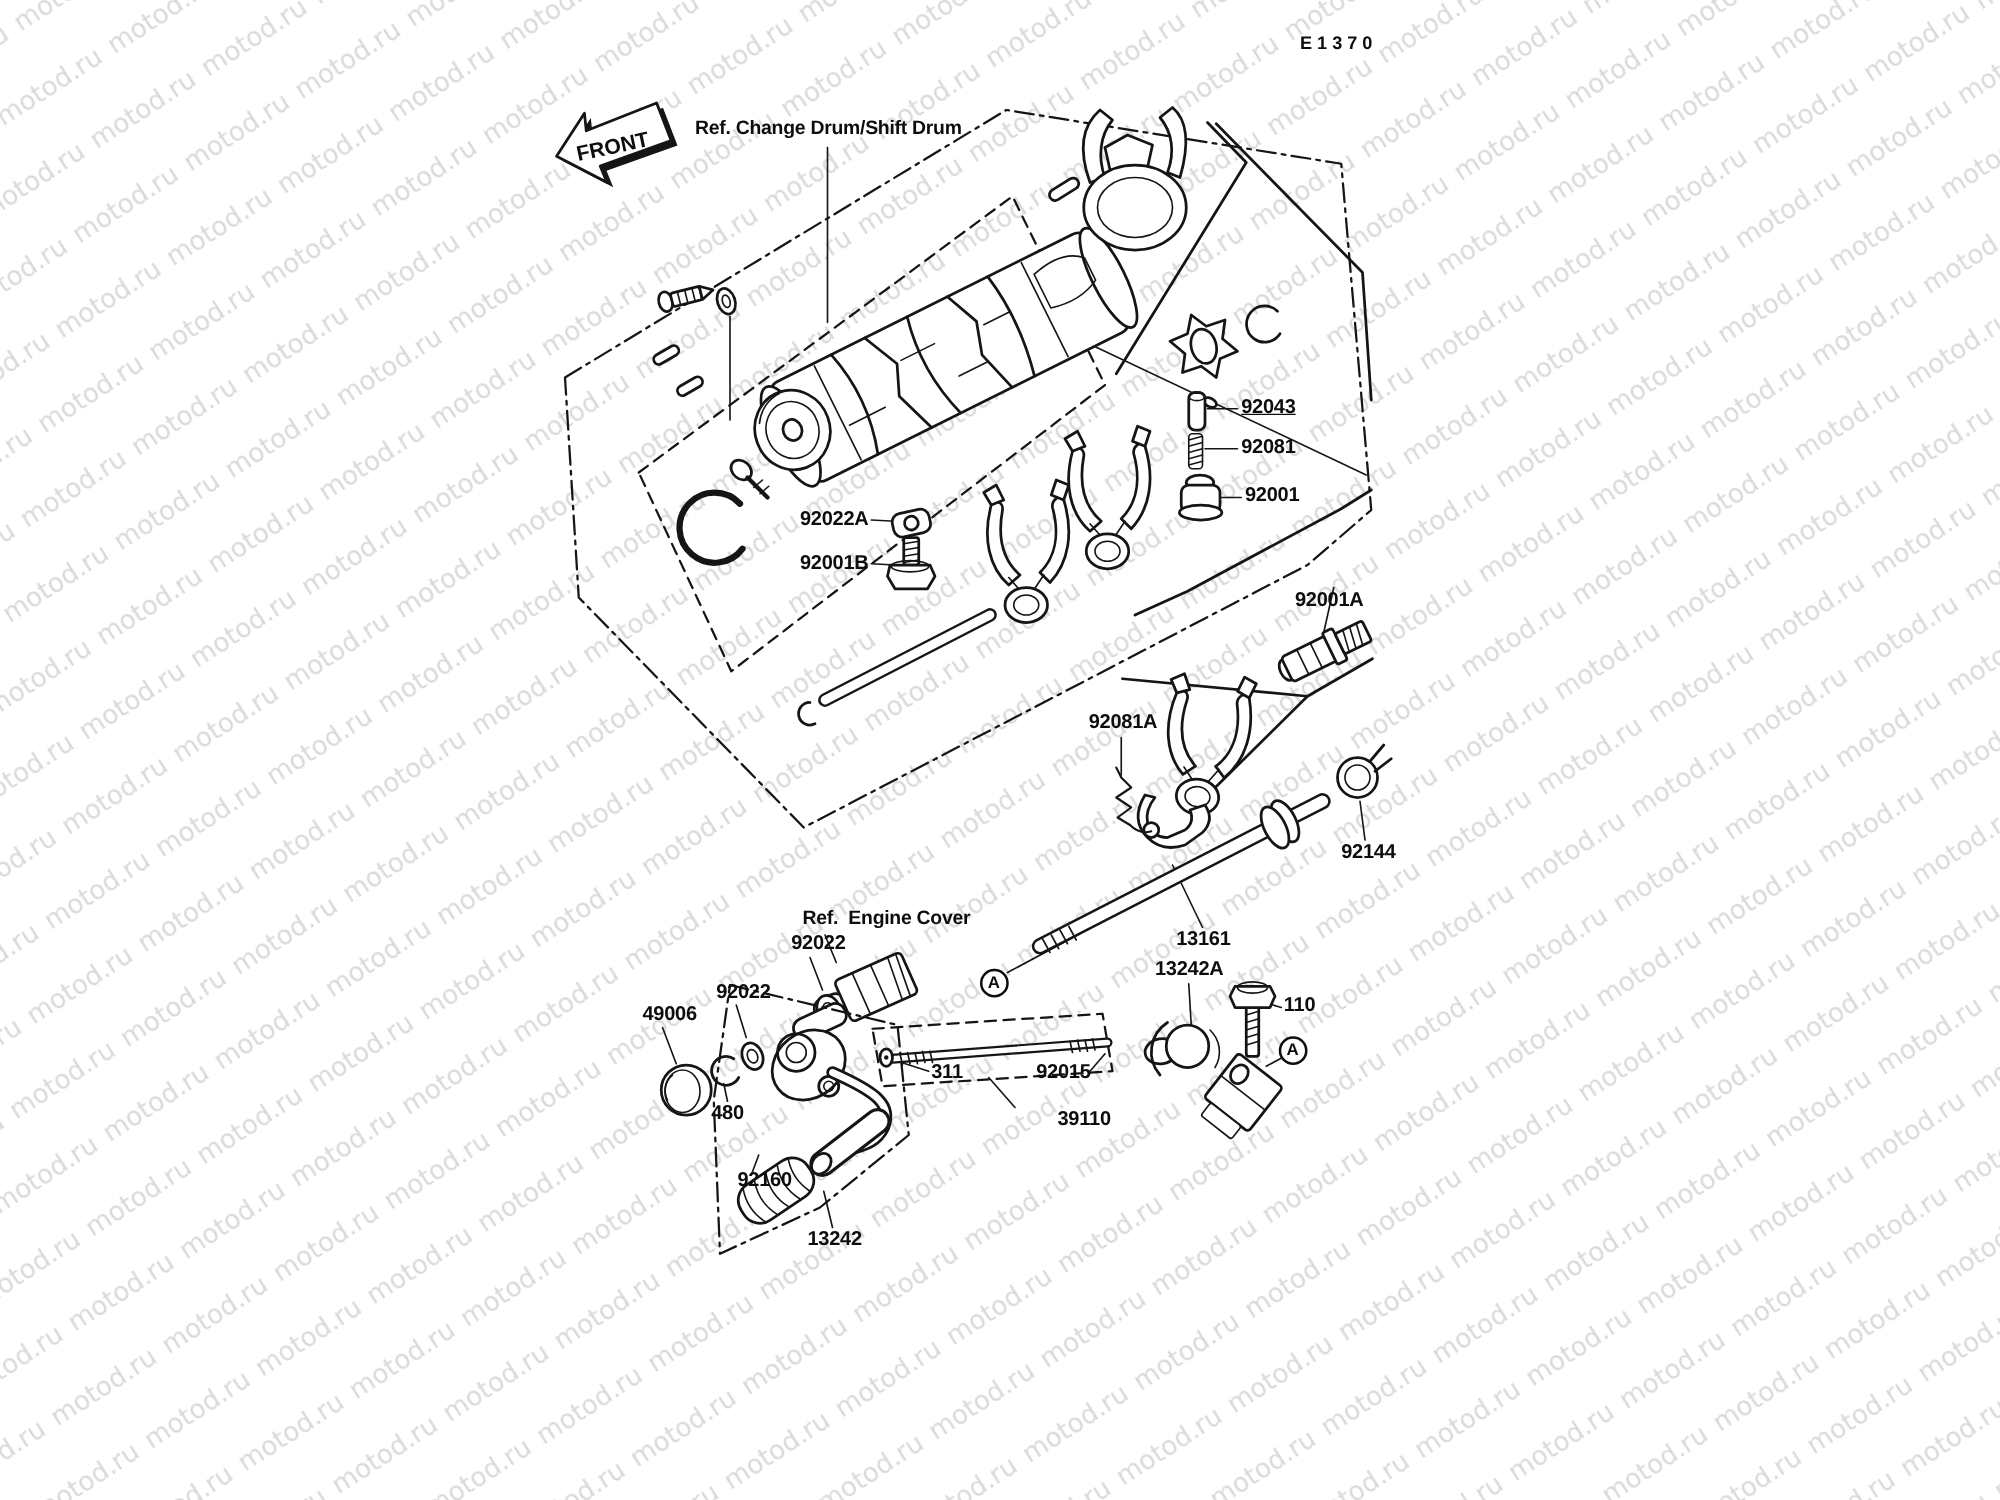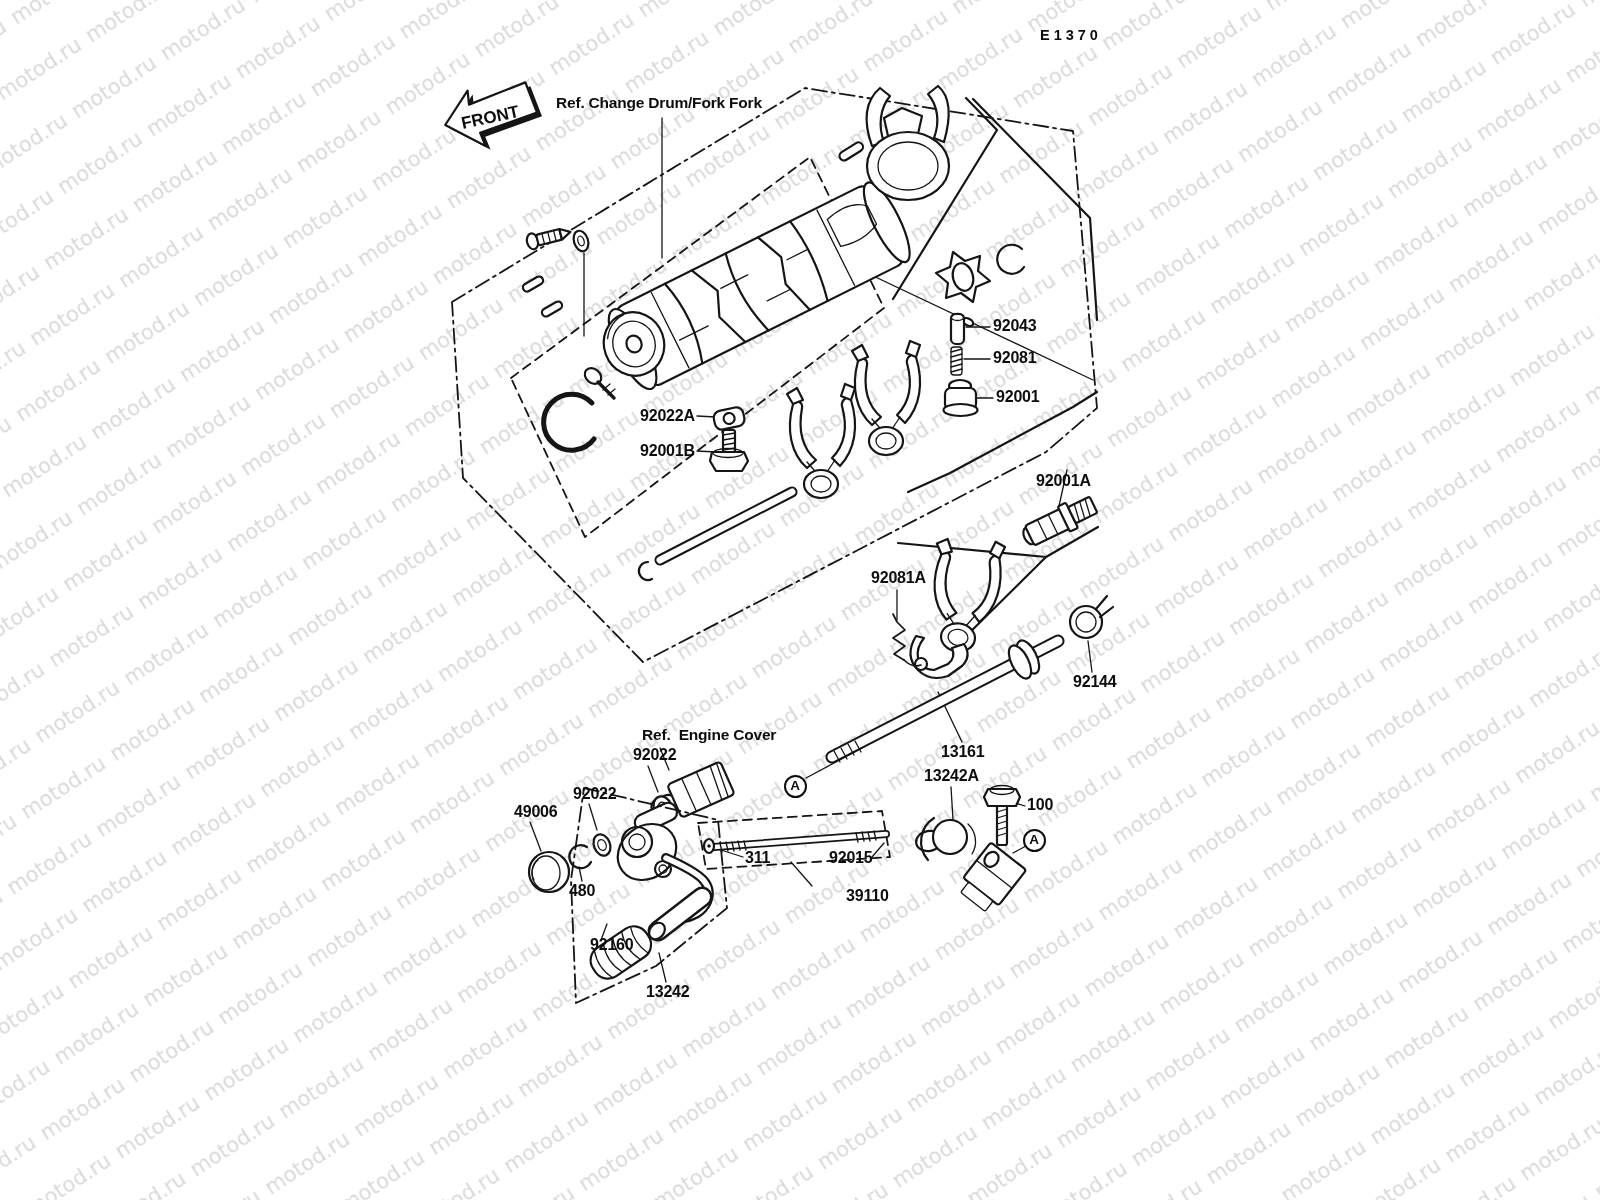--- a/index.html
+++ b/index.html
@@ -323,32 +323,32 @@
 
   <g transform="translate(437,92) rotate(-14)">
     <path d="M4,39 L34,11 L32,25 L92,17 L96,49 L36,55 L38,69 Z" fill="#151515"></path>
     <path class="s f" stroke-width="3" d="M0,34 L30,6 L28,20 L88,12 L92,44 L32,50 L34,64 Z"></path>
     <text class="front-text" x="16" y="42" transform="rotate(2 16 42)">FRONT</text>
   </g>
 </svg>
 
 <div id="label-layer">
       <div class="part-label code" style="left: 1040px; top: 28px;">E1370</div>
-      <div class="part-label reference" style="left: 556px; top: 95px;">Ref. Change Drum/Fork Fork</div>
-      <div class="part-label part" style="left: 993px; top: 318px;">92043</div>
+      <div class="part-label reference" style="left: 556px; top: 95px;">Ref. Change Drum/Shift Drum</div>
+      <div class="part-label part" style="left: 993px; top: 318px; text-decoration: underline;">92043</div>
       <div class="part-label part" style="left: 993px; top: 350px; text-align: center;">92081</div>
       <div class="part-label part" style="left: 996px; top: 389px;">92001</div>
       <div class="part-label part" style="left: 640px; top: 408px;">92022A</div>
       <div class="part-label part" style="left: 640px; top: 443px;">92001B</div>
       <div class="part-label part" style="left: 1036px; top: 451px; margin-top: 22px;">92001A</div>
       <div class="part-label part" style="left: 871px; top: 570px;">92081A</div>
       <div class="part-label part" style="left: 1073px; top: 674px;">92144</div>
       <div class="part-label part" style="left: 941px; top: 744px;">13161</div>
       <div class="part-label part" style="left: 924px; top: 768px;">13242A</div>
-      <div class="part-label part" style="left: 1027px; top: 797px;">100</div>
+      <div class="part-label part" style="left: 1027px; top: 797px;">110</div>
       <div class="part-label reference" style="left: 642px; top: 727px;">Ref.  Engine Cover</div>
       <div class="part-label part" style="left: 633px; top: 747px;">92022</div>
       <div class="part-label part" style="left: 573px; top: 786px;">92022</div>
       <div class="part-label part" style="left: 514px; top: 804px;">49006</div>
       <div class="part-label part" style="left: 569px; top: 883px;">480</div>
       <div class="part-label part" style="left: 590px; top: 905px; margin-top: 32px;">92160</div>
       <div class="part-label part" style="left: 646px; top: 984px;">13242</div>
       <div class="part-label part" style="left: 745px; top: 850px;">311</div>
       <div class="part-label part" style="left: 829px; top: 850px;">92015</div>
       <div class="part-label part" style="left: 802px; top: 888px; margin-left: 44px;">39110</div>

